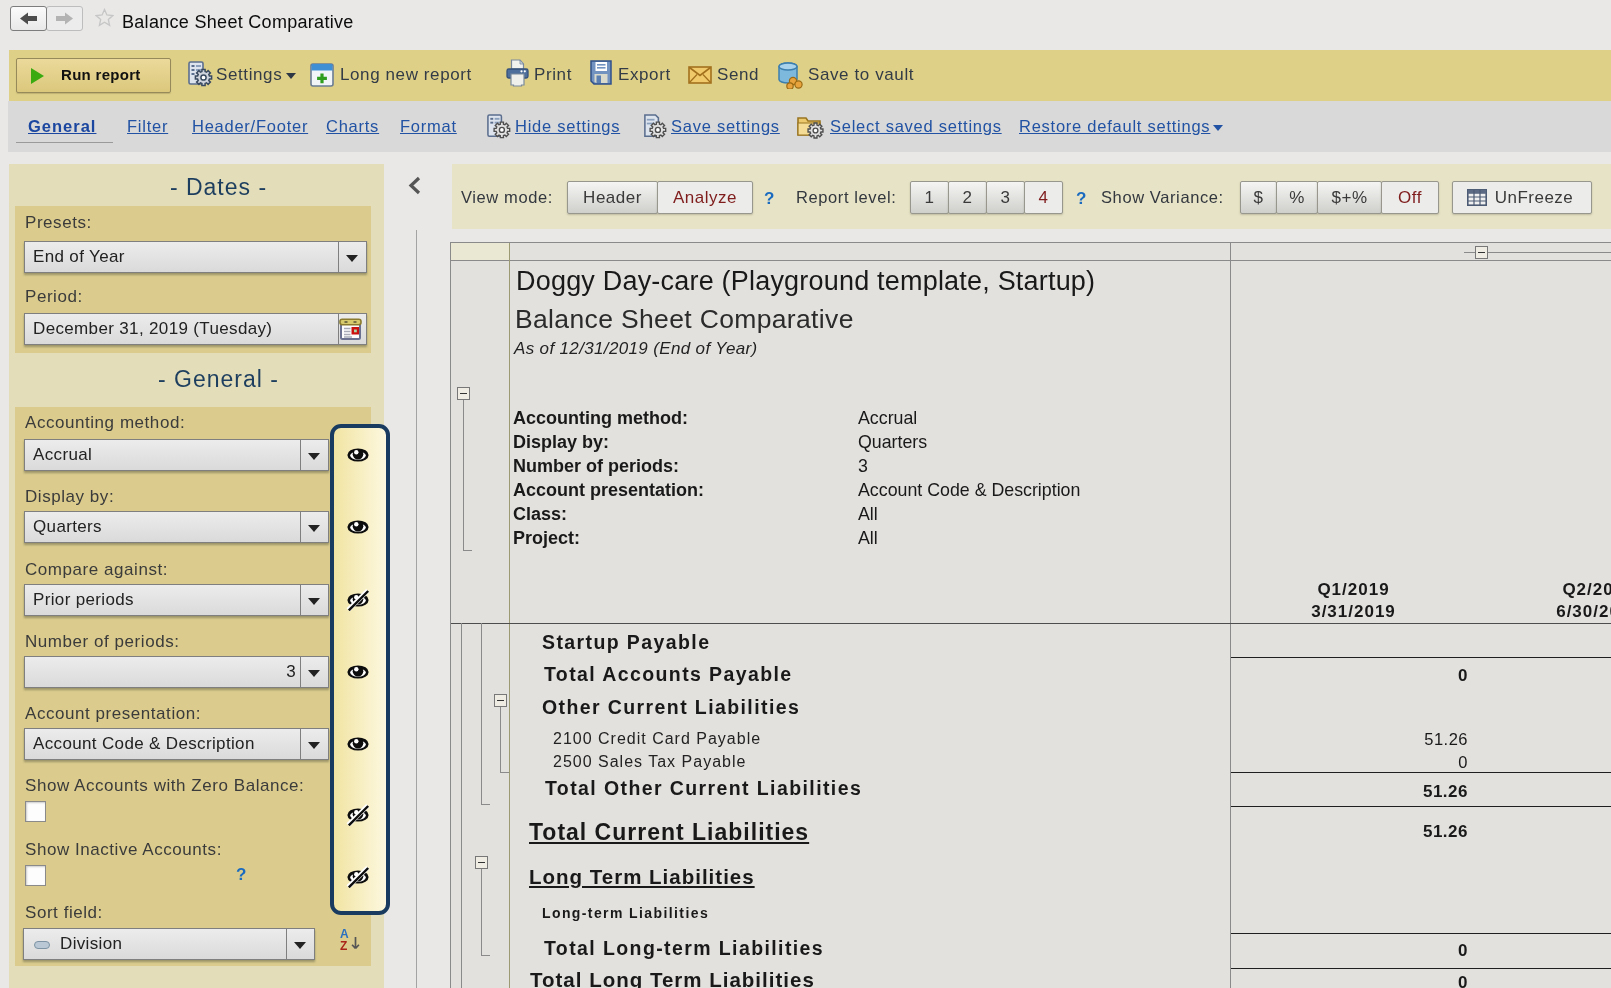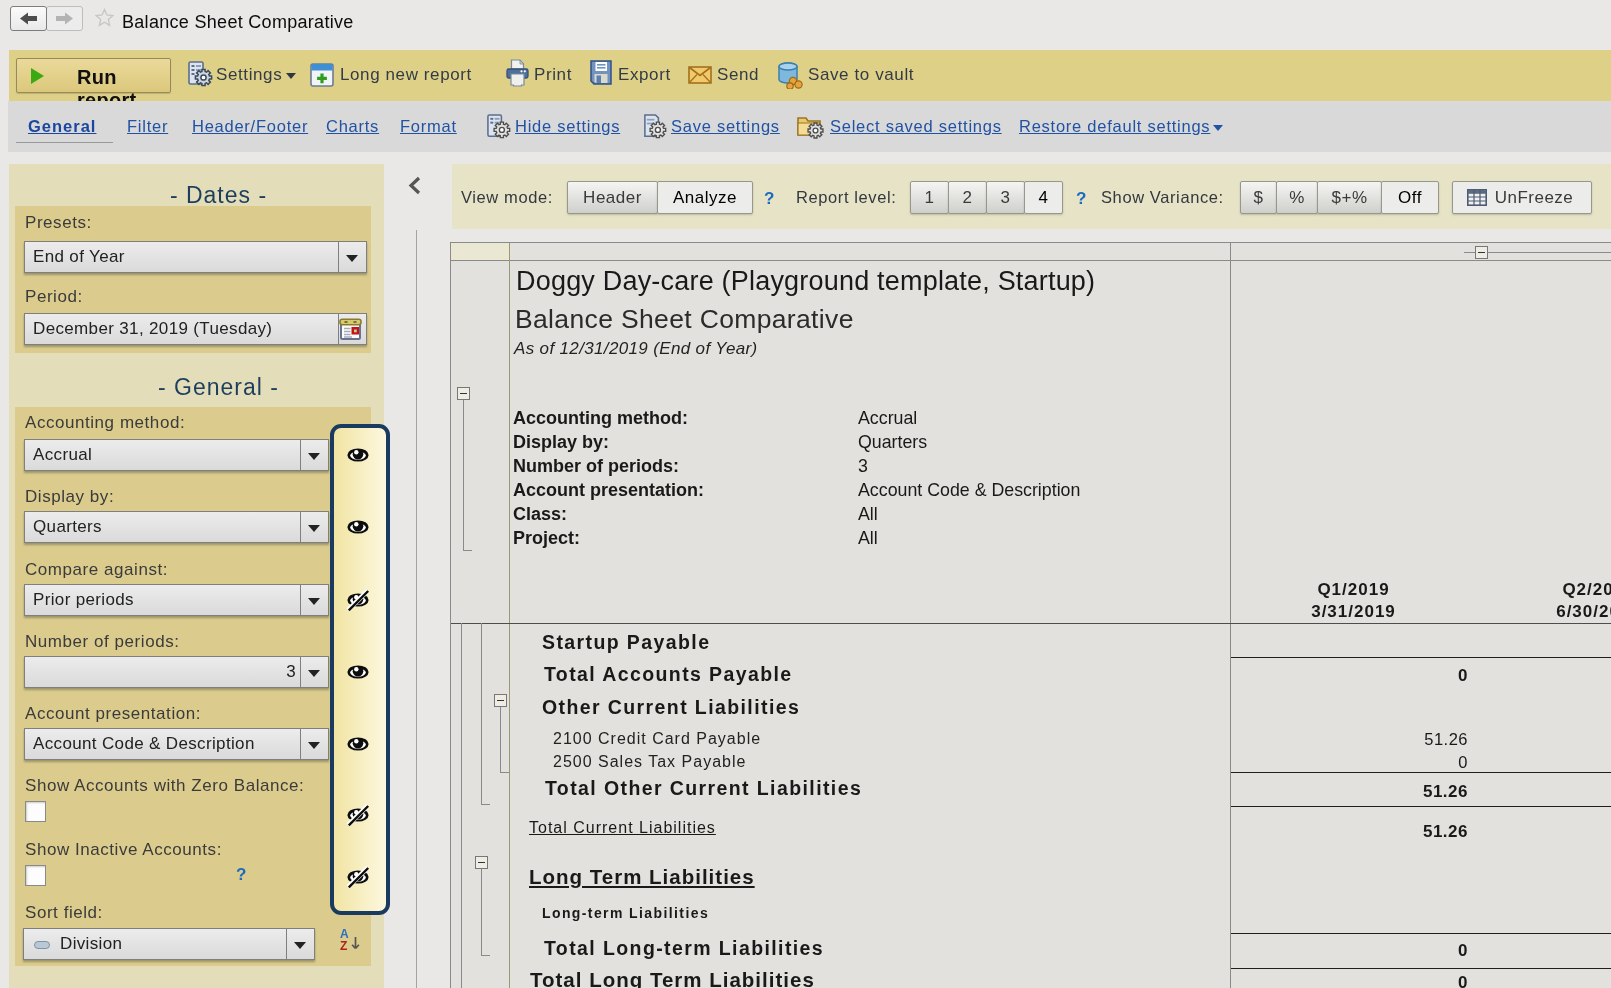--- a/index.html
+++ b/index.html
@@ -13,49 +13,49 @@
 .navgrp { position:absolute; left:10px; top:6px; width:73px; height:25px; }
 .navbtn { position:absolute; top:0; height:25px; width:37px; border:1px solid #bdbdbd; background:linear-gradient(#f2f2f2,#e4e4e4); border-radius:3px; }
 .navbtn.back { left:0; border-color:#7d7d7d; background:linear-gradient(#fbfbfb,#e9e9e9); z-index:2; }
 .navbtn.fwd { left:36px; background:#ececec; }
 #title { position:absolute; left:122px; top:12px; font-size:18px; letter-spacing:0.3px; color:#0c0c0c; }
 
 
 #ktool { position:absolute; left:9px; top:50px; width:1602px; height:51px; background:#dfd088; }
 #runbtn { position:absolute; left:7px; top:8px; width:155px; height:35px; border:1px solid #96895a; border-radius:2px; background:linear-gradient(#ead99a,#dcc87c); box-shadow:0 1px 1px rgba(120,110,60,.3); }
 #runbtn .tri { position:absolute; left:14px; top:9px; width:0; height:0; border-left:13px solid #3aaa10; border-top:8px solid transparent; border-bottom:8px solid transparent; }
-#runbtn .txt { position:absolute; left:60px; top:7px; font-size:20px; letter-spacing:0.3px; font-weight:bold; color:#101010; }
+#runbtn .txt { position:absolute; left:44px; top:7px; font-size:15px; letter-spacing:0.3px; font-weight:bold; color:#101010; }
 .ktxt { position:absolute; top:65px; font-size:17px; letter-spacing:0.6px; color:#333c46; }
 .caret { display:inline-block; width:0; height:0; border-left:5px solid transparent; border-right:5px solid transparent; border-top:6px solid #2e3845; vertical-align:middle; margin-left:4px; }
 
 
 #tabrow { position:absolute; left:8px; top:101px; width:1603px; height:51px; background:#d9d9d9; }
 .tab { position:absolute; top:16px; font-size:16.5px; letter-spacing:0.75px; color:#2152a3; text-decoration:underline; }
 .tab.active { font-weight:bold; color:#1c47a0; letter-spacing:1px; }
 #gen-under { position:absolute; left:8px; top:41px; width:97px; border-top:1px solid #9a9a9a; }
 
 
 #sidebar { position:absolute; left:9px; top:164px; width:375px; height:824px; background:#e3ddb9; }
-.shead { position:absolute; width:419px; text-align:center; font-size:23px; letter-spacing:1px; color:#1d3e5e;margin-top:8px; }
+.shead { position:absolute; width:419px; text-align:center; font-size:23px; letter-spacing:1px; color:#1d3e5e; }
 .ssec { position:absolute; left:6px; width:356px; background:#dbcc8d; }
 .slabel { position:absolute; font-size:17px; letter-spacing:0.55px; color:#3b3b3b; }
 .sel { position:absolute; background:linear-gradient(#ececec,#dadada); border:1px solid #7f7f7f; box-shadow:0 2px 2px rgba(80,80,60,.45); }
 .sel .txt { position:absolute; left:8px; top:5px; font-size:17px; letter-spacing:0.35px; color:#222; white-space:nowrap; }
 .sel .arrbox { position:absolute; right:0; top:0; bottom:0; width:28px; border-left:1px solid #7f7f7f; }
 .sel .arr { position:absolute; right:8px; top:13px; width:0; height:0; border-left:6px solid transparent; border-right:6px solid transparent; border-top:7px solid #222; }
 .cbox { position:absolute; width:21px; height:21px; background:#fdfdfd; border:1px solid #8a8a8a; box-shadow:inset 1px 1px 2px rgba(0,0,0,.2); }
 #eyepanel { position:absolute; left:330px; top:424px; width:60px; height:491px; background:linear-gradient(to right,#f1e4a3,#fdf8df); border:4px solid #1a3b60; border-radius:11px; }
 .eye { position:absolute; left:346px; width:24px; height:22px; }
 .qmark { position:absolute; font-size:17px; font-weight:bold; color:#1a6bc0; }
 
 
 #viewbar { position:absolute; left:452px; top:164px; width:1159px; height:65px; background:#e7e3c6; }
 .vlabel { position:absolute; top:24px; font-size:16.5px; letter-spacing:0.6px; color:#33383f; }
 .vbtn { position:absolute; top:17px; height:33px; border:1px solid #97978e; border-radius:2px; background:linear-gradient(#f5f5f3,#cfcfcc); box-shadow:0 1px 2px rgba(110,110,95,.35); font-size:17px; letter-spacing:0.5px; color:#3a3a3a; text-align:center; }
-.vbtn.on { background:#ececea; color:#000000;text-align:center; }
+.vbtn.on { background:#ececea; color:#7f1d1d;text-align:center; }
 .vbtn span { display:block; margin-top:6px; }
 
 
 #report { position:absolute; left:450px; top:242px; width:1161px; height:746px; background:#e3e1de; border-top:1px solid #8a8a8a; border-left:1px solid #8a8a8a; }
 .rline { position:absolute; background:#8a8a8a; }
 .dline { position:absolute; background:#1f1f1f; height:1px; }
 .minus { position:absolute; width:13px; height:13px; background:#efede3; border:1px solid #777; }
 .minus:after { content:""; position:absolute; left:2px; right:2px; top:5px; border-top:1px solid #333; }
 .rtext { position:absolute; white-space:nowrap; color:#191919; }
 </style>
@@ -415,21 +415,21 @@
   
   <div class="rtext" style="left:1231px;top:579px;width:245px;text-align:center;font-size:17px;letter-spacing:1px;font-weight:bold;line-height:22px">Q1/2019<br>3/31/2019</div>
   <div class="rtext" style="left:1476px;top:579px;width:245px;text-align:center;font-size:17px;letter-spacing:1px;font-weight:bold;line-height:22px">Q2/2019<br>6/30/2019</div>
   
   <div class="rtext" style="left:542px;top:631px;font-size:19.5px;letter-spacing:1.4px;font-weight:bold">Startup Payable</div>
   <div class="rtext" style="left:544px;top:663px;font-size:19.5px;letter-spacing:1.4px;font-weight:bold">Total Accounts Payable</div>
   <div class="rtext" style="left:542px;top:696px;font-size:19.5px;letter-spacing:1.4px;font-weight:bold">Other Current Liabilities</div>
   <div class="rtext" style="left:553px;top:730px;font-size:16px;letter-spacing:1px;color:#222">2100 Credit Card Payable</div>
   <div class="rtext" style="left:553px;top:753px;font-size:16px;letter-spacing:1px;color:#222">2500 Sales Tax Payable</div>
   <div class="rtext" style="left:545px;top:777px;font-size:19.5px;letter-spacing:1.4px;font-weight:bold">Total Other Current Liabilities</div>
-  <div class="rtext" style="left:529px;top:819px;font-size:16px;letter-spacing:1px;font-weight:normal;text-decoration:underline">Total Current Liabilities</div>
+  <div class="rtext" style="left:529px;top:819px;font-size:23px;letter-spacing:1px;font-weight:bold;text-decoration:underline">Total Current Liabilities</div>
   <div class="rtext" style="left:529px;top:865px;font-size:20.5px;letter-spacing:1px;font-weight:bold;text-decoration:underline">Long Term Liabilities</div>
   <div class="rtext" style="left:542px;top:905px;font-size:14px;letter-spacing:1.4px;font-weight:bold">Long-term Liabilities</div>
   <div class="rtext" style="left:544px;top:937px;font-size:19.5px;letter-spacing:1.4px;font-weight:bold">Total Long-term Liabilities</div>
   <div class="rtext" style="left:530px;top:968px;font-size:20.5px;letter-spacing:1px;font-weight:bold;text-decoration:underline">Total Long Term Liabilities</div>
   
   <div class="rtext" style="left:1231px;top:666px;width:237px;text-align:right;font-size:17px;letter-spacing:0.5px;font-weight:bold">0</div>
   <div class="rtext" style="left:1231px;top:730px;width:237px;text-align:right;font-size:16.5px;letter-spacing:0.5px">51.26</div>
   <div class="rtext" style="left:1231px;top:753px;width:237px;text-align:right;font-size:16.5px;letter-spacing:0.5px">0</div>
   <div class="rtext" style="left:1231px;top:782px;width:237px;text-align:right;font-size:17px;letter-spacing:0.5px;font-weight:bold">51.26</div>
   <div class="rtext" style="left:1231px;top:822px;width:237px;text-align:right;font-size:17px;letter-spacing:0.5px;font-weight:bold">51.26</div>

